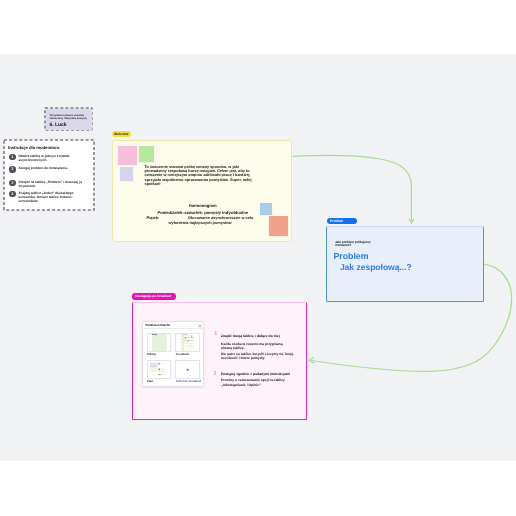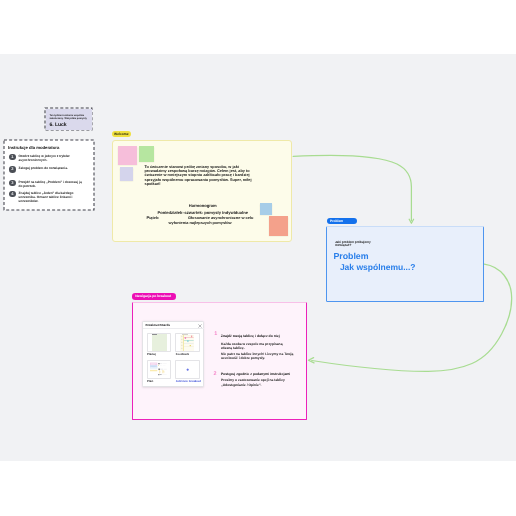--- a/index.html
+++ b/index.html
@@ -131,21 +131,21 @@
     <div id="w-s1"><span>Poniedziałek–czwartek:</span><span> pomysły indywidualne</span></div>
     <div id="w-s2lab">Piątek:</div>
     <div id="w-s2a">Głosowanie asynchroniczne w celu</div>
     <div id="w-s2b">wyłonienia najlepszych pomysłów</div>
   </div>
 
   <div class="abs" id="problem-badge">Problem</div>
   <div class="abs" id="problem">
     <div id="p-small">Jaki problem próbujemy rozwiązać?</div>
     <div id="p-h1">Problem</div>
-    <div id="p-h2">Jak wspólnemu...?</div>
+    <div id="p-h2">Jak zespołową...?</div>
   </div>
 
   <div class="abs" id="nav-badge">Nawigacja po breakout</div>
   <div class="abs" id="navcard">
     <div id="dlg">
       <div id="dlg-head">
         <div id="dlg-title">Breakout Boards</div>
         <svg id="dlg-x" width="4" height="4" viewBox="0 0 10 10">
             <path d="M1 1 L9 9 M9 1 L1 9" stroke="#5b5b63" stroke-width="1.1" fill="none"></path>
           </svg>

